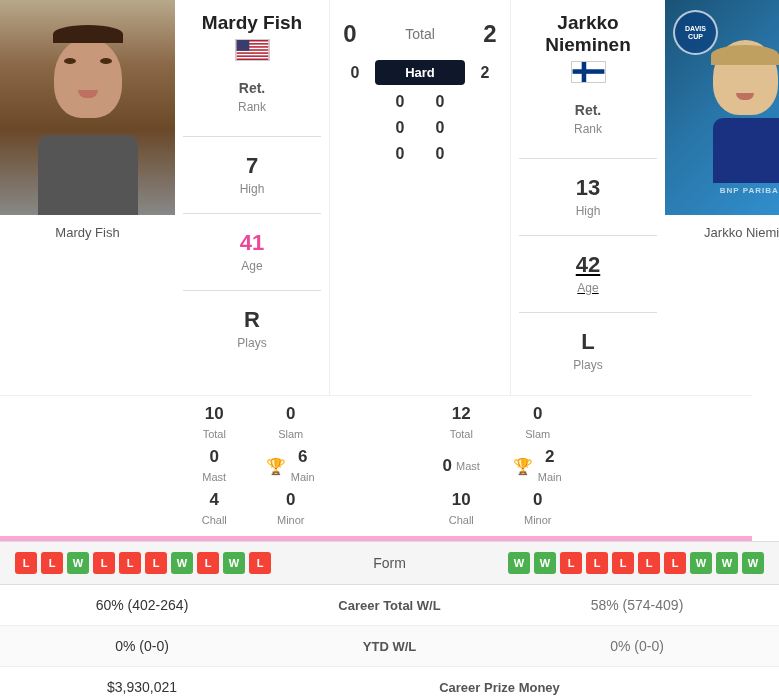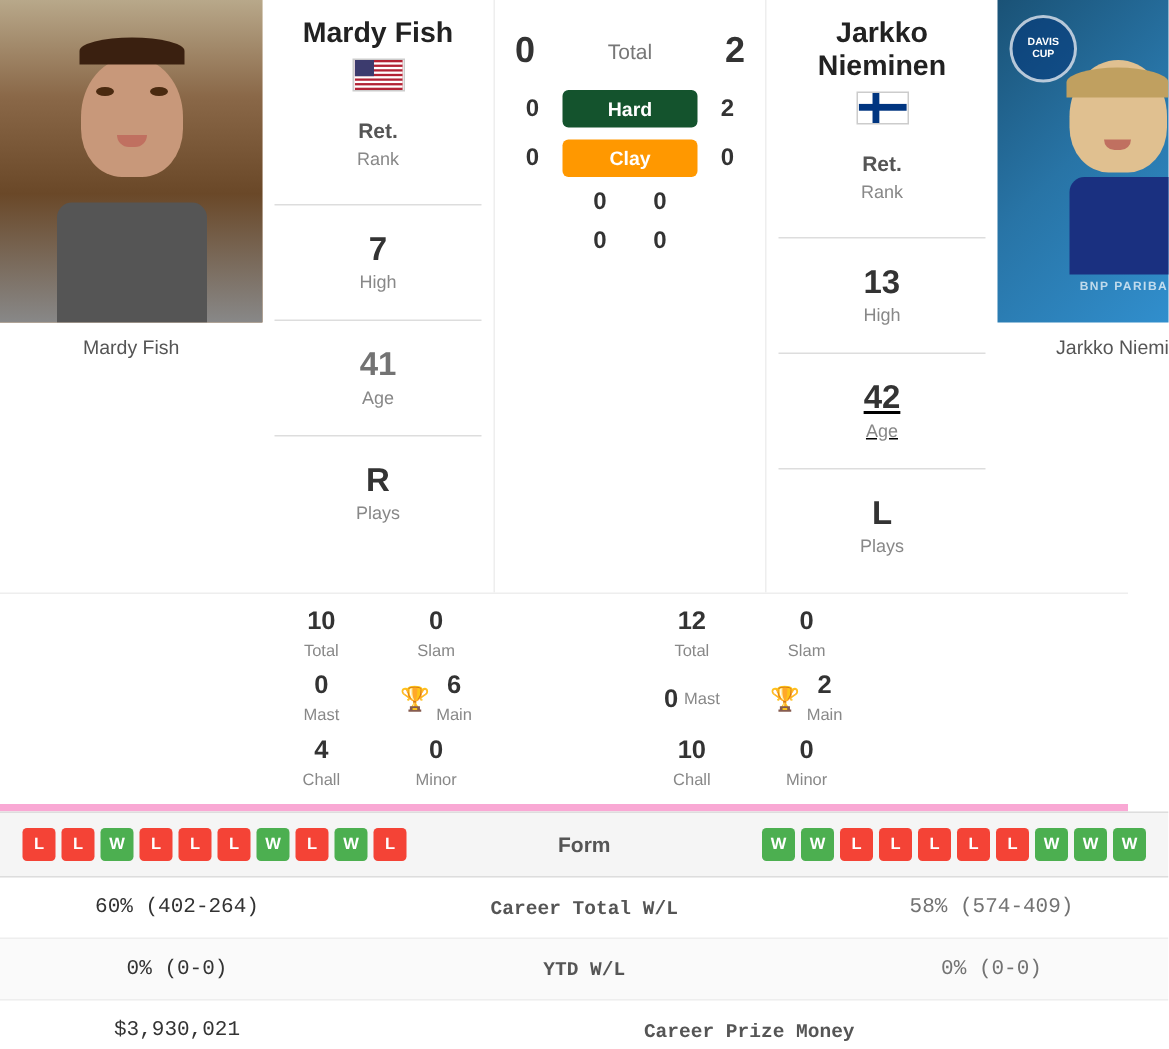--- a/index.html
+++ b/index.html
@@ -59,21 +59,21 @@
     }
     .surface-badge {
       width: 90px;
       padding: 5px 12px;
       border-radius: 4px;
       text-align: center;
       color: #fff;
       font-size: 13px;
       font-weight: bold;
     }
-    .surface-hard { background: #14532d; }
+    .surface-hard { background: #0f172a; }
     .surface-clay { background: #FF9800; }
     .surface-indoor { background: #42A5F5; }
     .surface-grass { background: #4CAF50; }
 
     
     .form-section {
       background: #f5f5f5;
       border-top: 1px solid #ddd;
       border-bottom: 1px solid #ddd;
       padding: 10px 15px;
@@ -95,36 +95,35 @@
       justify-content: center;
       font-size: 11px;
       font-weight: bold;
       color: #fff;
     }
     .form-badge.w { background: #4CAF50; }
     .form-badge.l { background: #f44336; }
     .form-label {
       font-size: 14px;
       color: #555;
-      font-weight: bold;
+      font-weight: normal;
       min-width: 80px;
       text-align: center;
     }
 
     
     .stats-table {
       width: 100%;
     }
     .stats-row {
       display: flex;
       align-items: flex-end;
       justify-content: space-between;
-      padding: 12px 8px;
+      padding: 12px 32px;
       border-bottom: 1px solid #eee;
-      font-family: Liberation Mono, monospace;
     }
     .stats-row:nth-child(even) {
       background: #fafafa;
     }
     .stats-cell-left {
       width: 220px;
       text-align: center;
       font-size: 14px;
       color: #333;
     }
@@ -306,21 +305,21 @@
       <div class="divider-line"></div>
 
       <div style="text-align:center;margin:10px 0;">
         <span style="font-size:22px;font-weight:bold;color:#333;display:block;">7</span>
         <span style="font-size:12px;color:#888;">High</span>
       </div>
 
       <div class="divider-line"></div>
 
       <div style="text-align:center;margin:10px 0;">
-        <span style="font-size:22px;font-weight:bold;color:#737373;display:block;">41</span>
+        <span style="font-size:22px;font-weight:bold;color:#ec4899;display:block;">41</span>
         <span style="font-size:12px;color:#888;">Age</span>
       </div>
 
       <div class="divider-line"></div>
 
       <div style="text-align:center;margin:10px 0;">
         <span style="font-size:22px;font-weight:bold;color:#333;display:block;">R</span>
         <span style="font-size:12px;color:#888;">Plays</span>
       </div>
     </div>
@@ -333,21 +332,20 @@
         <span class="score-num">2</span>
       </div>
 
       <div class="surface-row">
         <span class="surface-score">0</span>
         <span class="surface-badge surface-hard">Hard</span>
         <span class="surface-score">2</span>
       </div>
       <div class="surface-row">
         <span class="surface-score">0</span>
-        <span class="surface-badge surface-clay">Clay</span>
         <span class="surface-score">0</span>
       </div>
       <div class="surface-row">
         <span class="surface-score">0</span>
         <span class="surface-score">0</span>
       </div>
       <div class="surface-row">
         <span class="surface-score">0</span>
         <span class="surface-score">0</span>
       </div>

